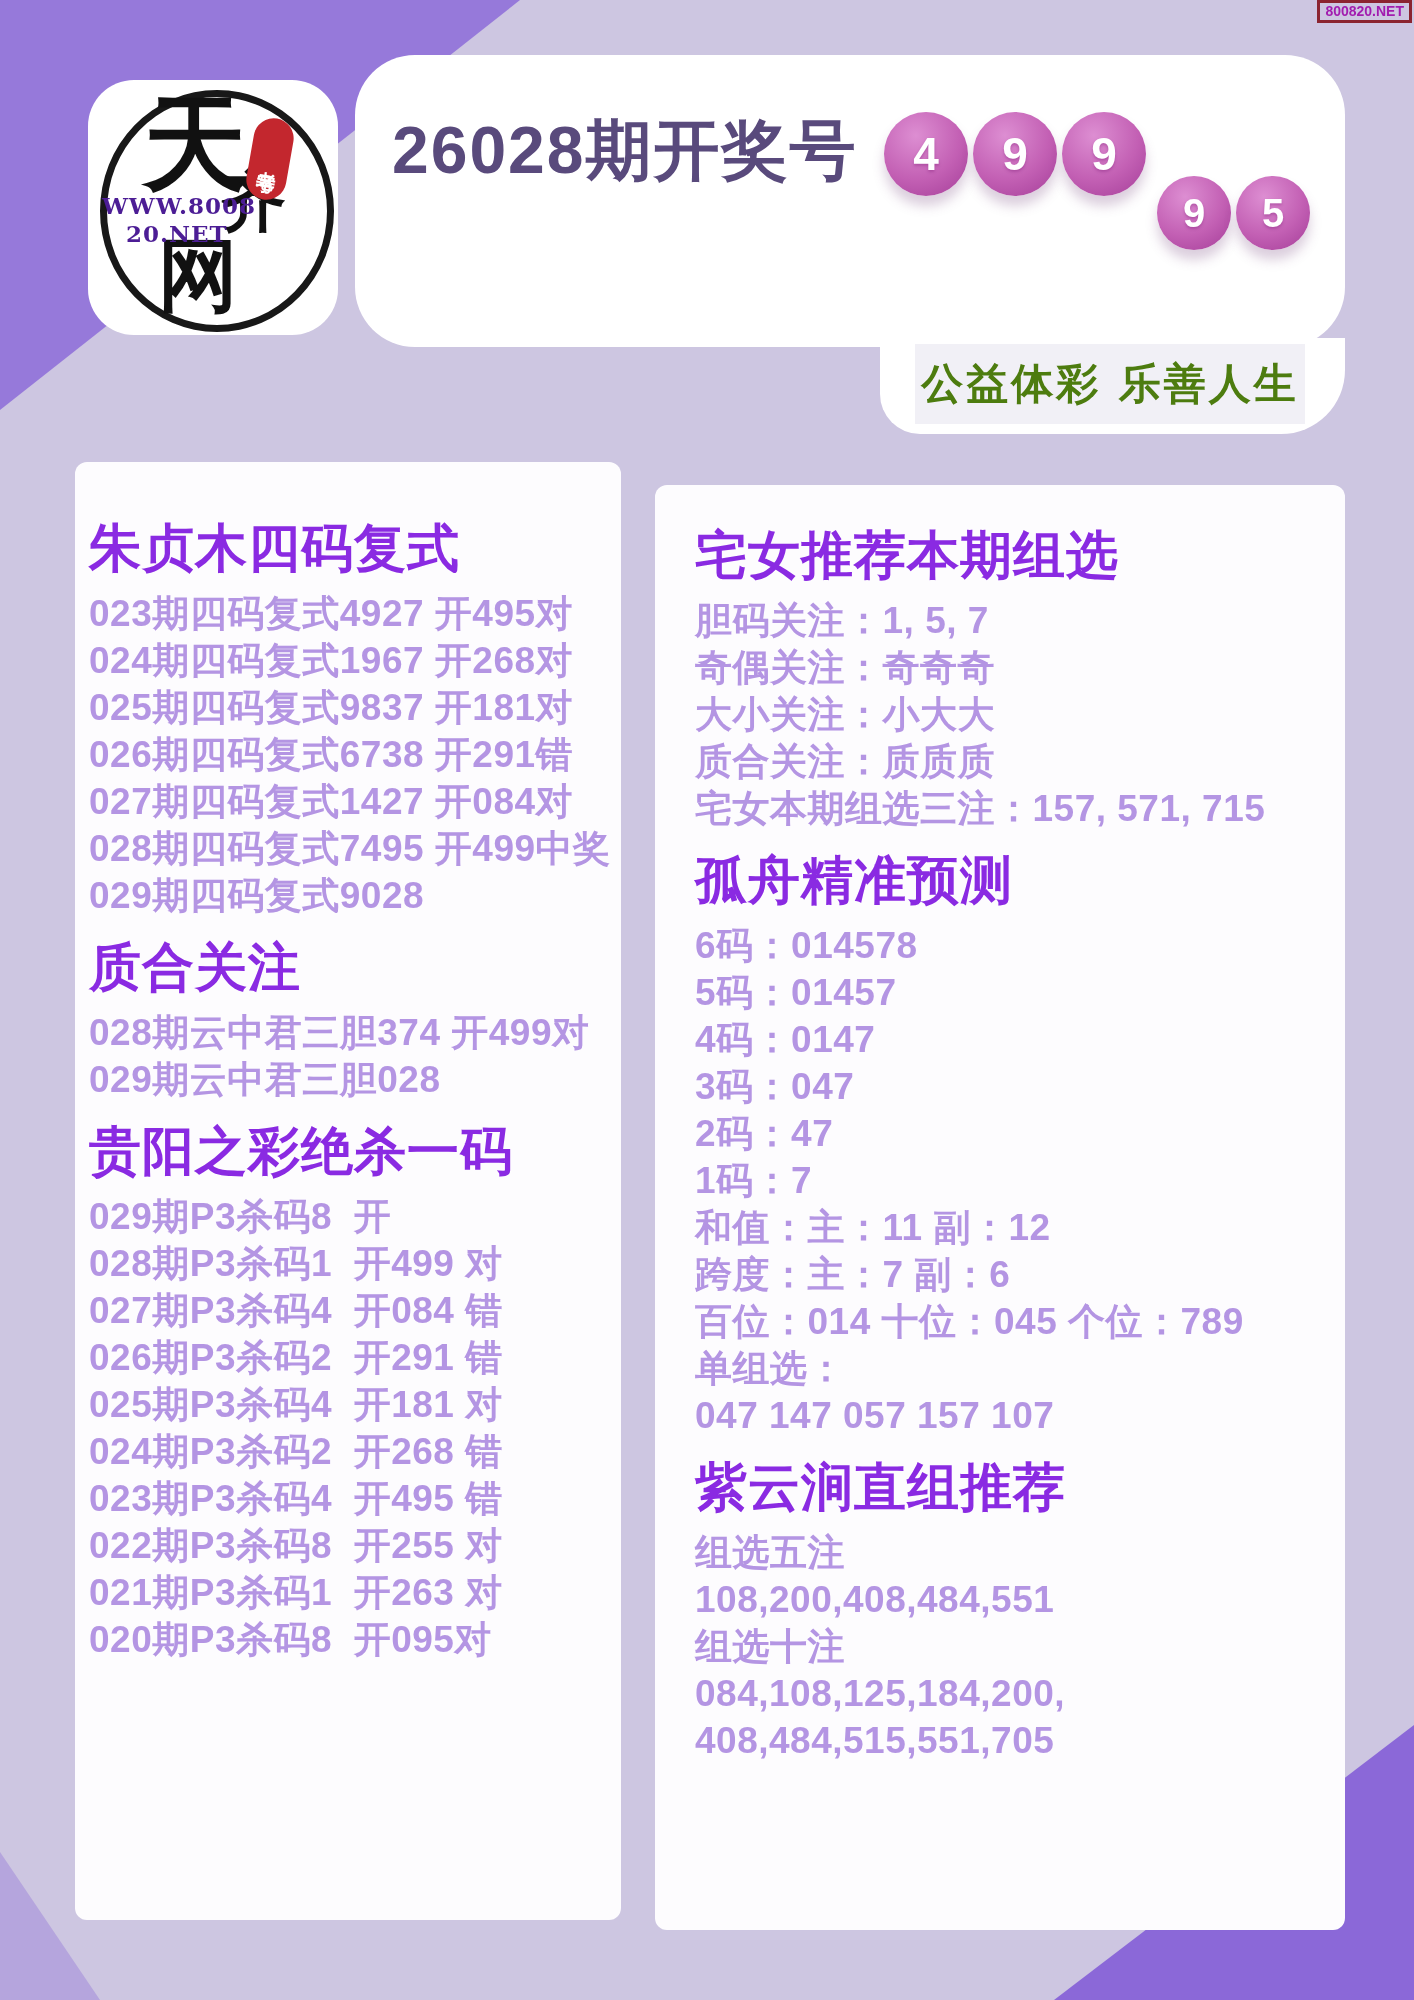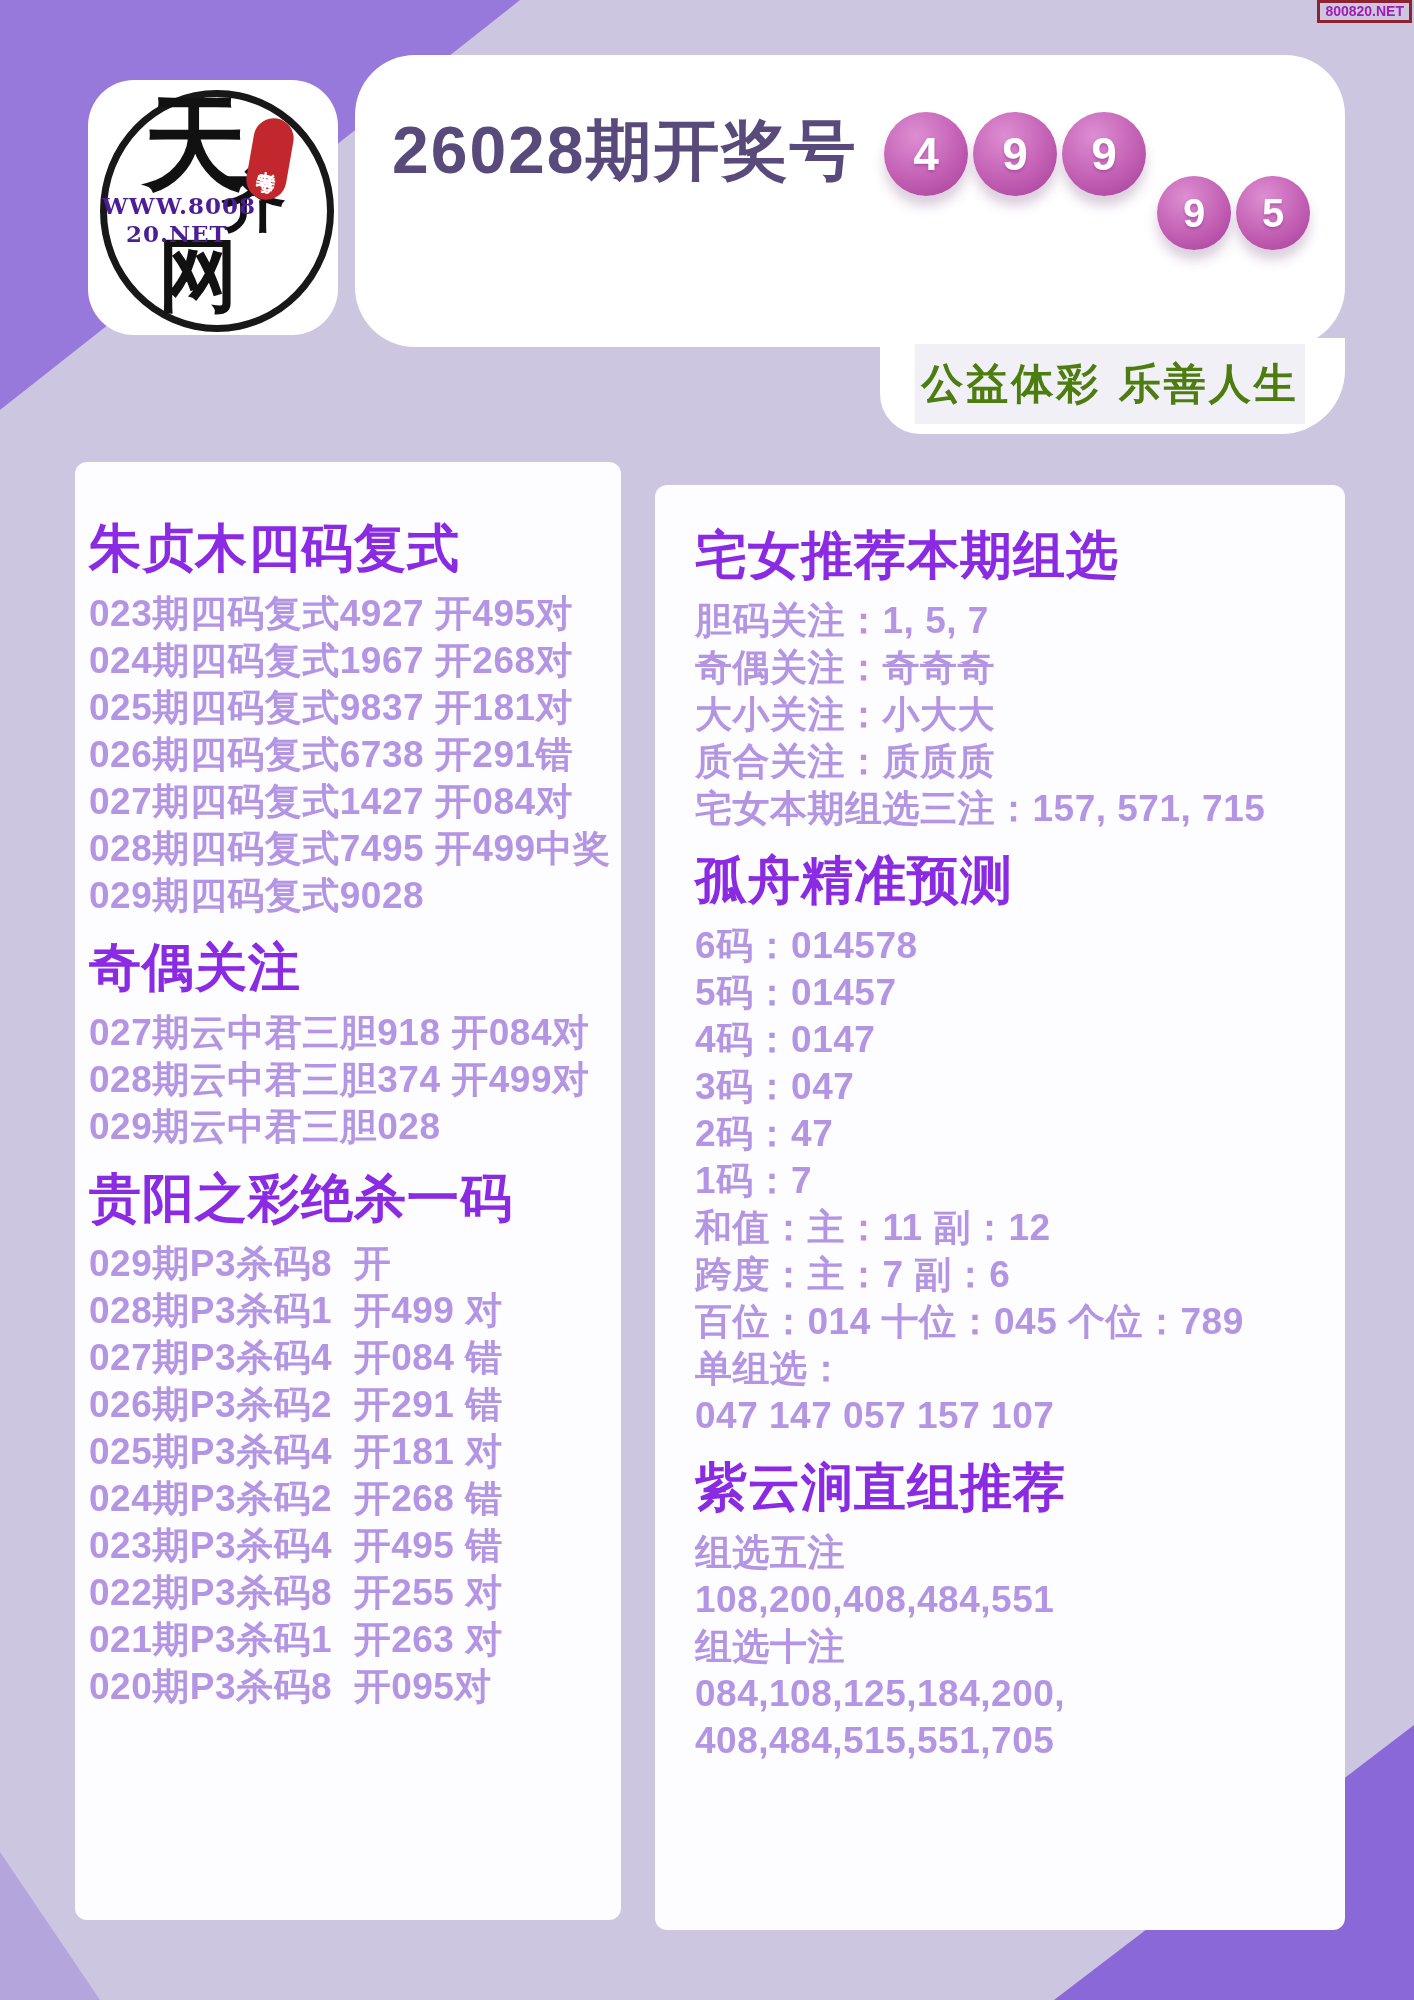--- a/index.html
+++ b/index.html
@@ -115,23 +115,22 @@
           <div class="row">023期四码复式4927 开495对</div>
           <div class="row">024期四码复式1967 开268对</div>
           <div class="row">025期四码复式9837 开181对</div>
           <div class="row">026期四码复式6738 开291错</div>
           <div class="row">027期四码复式1427 开084对</div>
           <div class="row">028期四码复式7495 开499中奖</div>
           <div class="row">029期四码复式9028</div>
         </div>
     </div>
     <div class="section">
-      <div class="section-heading">奇偶关注</div>
+      <div class="section-heading">质合关注</div>
       <div>
-          <div class="row">027期云中君三胆918 开084对</div>
           <div class="row">028期云中君三胆374 开499对</div>
           <div class="row">029期云中君三胆028</div>
         </div>
     </div>
     <div class="section">
       <div class="section-heading">贵阳之彩绝杀一码</div>
       <div>
           <div class="row">029期P3杀码8  开</div>
           <div class="row">028期P3杀码1  开499 对</div>
           <div class="row">027期P3杀码4  开084 错</div>

